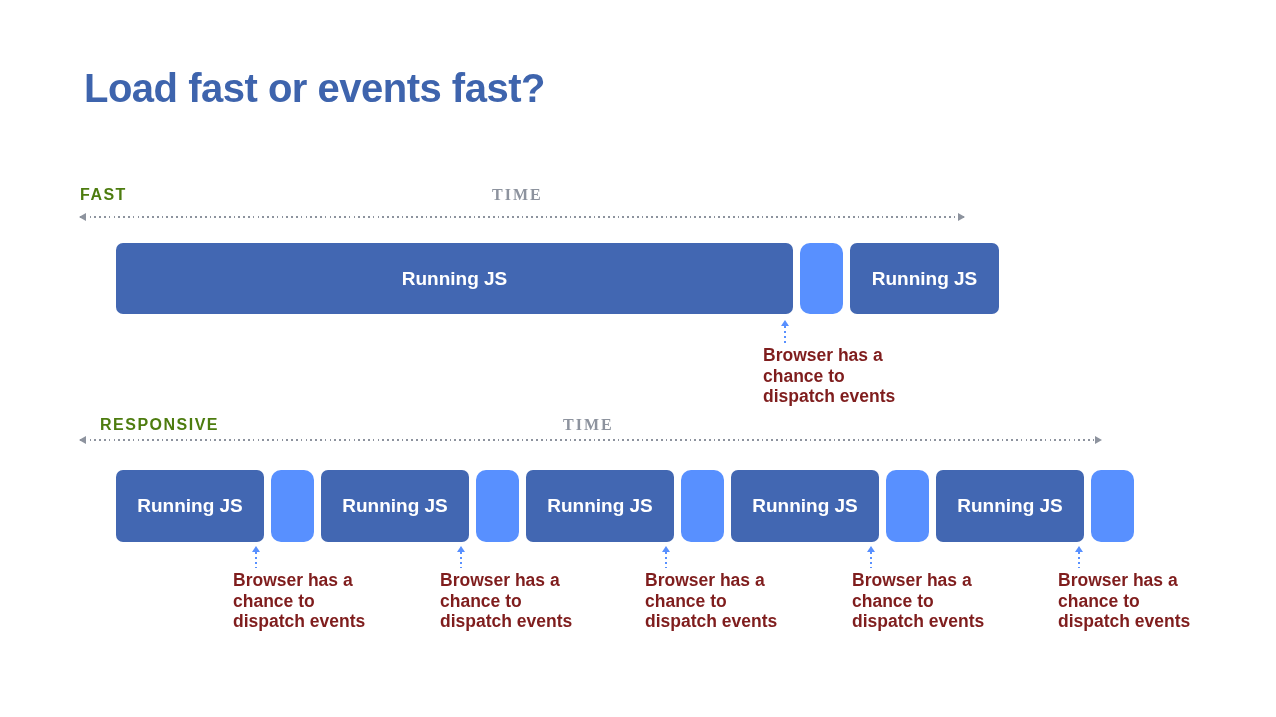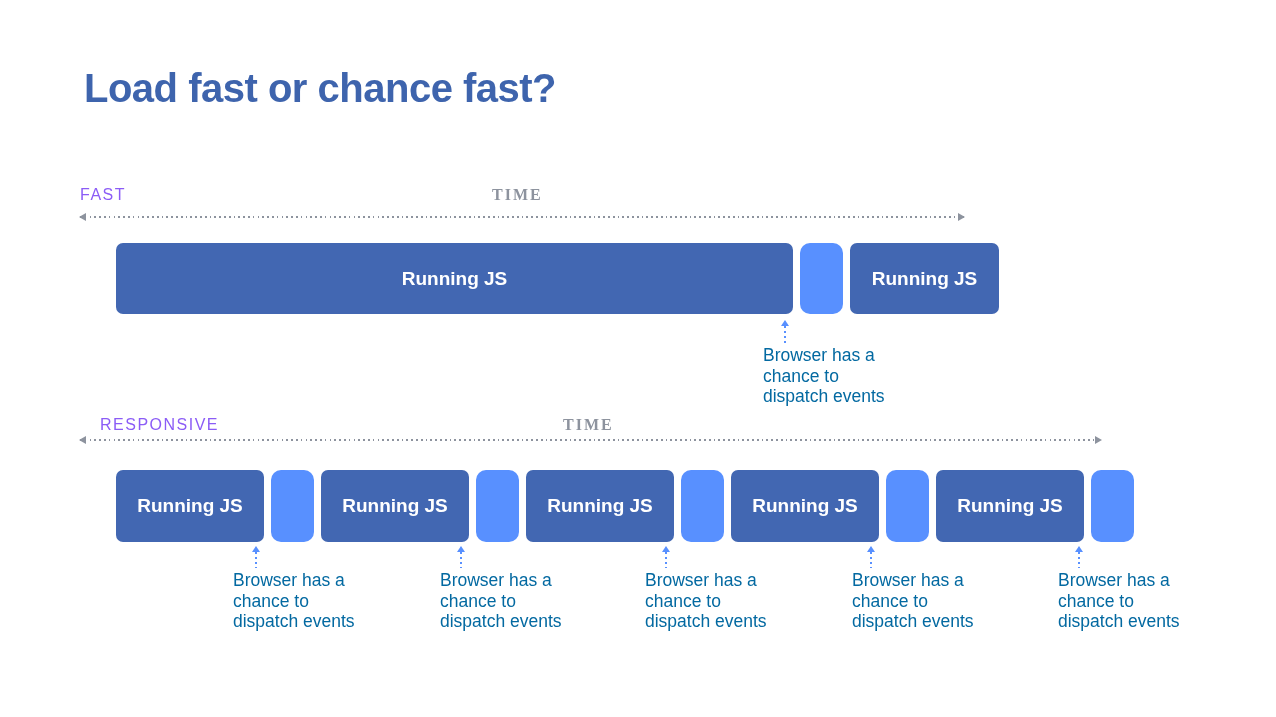--- a/index.html
+++ b/index.html
@@ -18,23 +18,23 @@
     top: 66px;
     font-size: 40px;
     font-weight: bold;
     letter-spacing: -0.5px;
     color: #3e64ad;
   }
 
   .section-label {
     position: absolute;
     font-size: 16px;
-    font-weight: normal;
+    font-weight: bold;
     letter-spacing: 1.5px;
-    color: #8b5cf6;
+    color: #4d7c0f;
   }
   .time-label {
     position: absolute;
     font-size: 16px;
     font-weight: bold;
     letter-spacing: 2px;
     color: #8d939e;
     font-family: Liberation Serif, serif;
   }
 
@@ -106,32 +106,32 @@
     top: -6px; left: -3px;
     width: 0; height: 0;
     border-left: 4px solid transparent;
     border-right: 4px solid transparent;
     border-bottom: 6px solid #5890ff;
   }
 
   .annotation {
     position: absolute;
     width: 170px;
-    color: #0369a1;
+    color: #7f1d1d;
     font-size: 17.5px;
-    font-weight: normal;
+    font-weight: bold;
     line-height: 20.5px;
   }
 </style>
 </head>
 <body>
 
 <div class="slide">
 
-  <div class="title">Load fast or chance fast?</div>
+  <div class="title">Load fast or events fast?</div>
 
   <div class="section-label" style="left:80px; top:186px;">FAST</div>
   <div class="time-label" style="left:492px; top:186px;">TIME</div>
   <div class="h-arrow" style="left:80px; top:216px; width:884px;"></div>
 
   <div class="lane lane-fast">
     <div class="block-js w-big">Running JS</div>
     <div class="block-gap w-gap"></div>
     <div class="block-js w-small">Running JS</div>
   </div>

